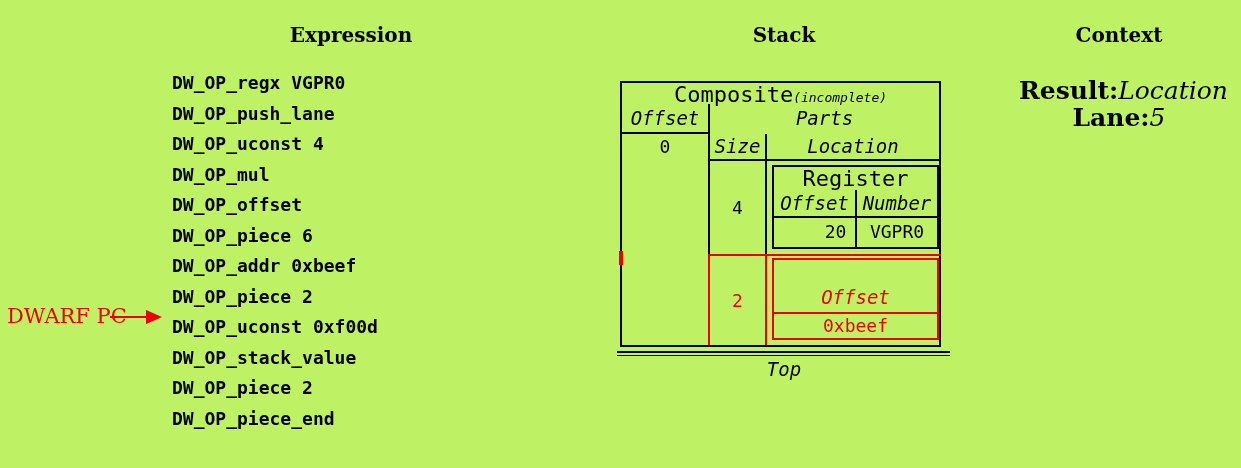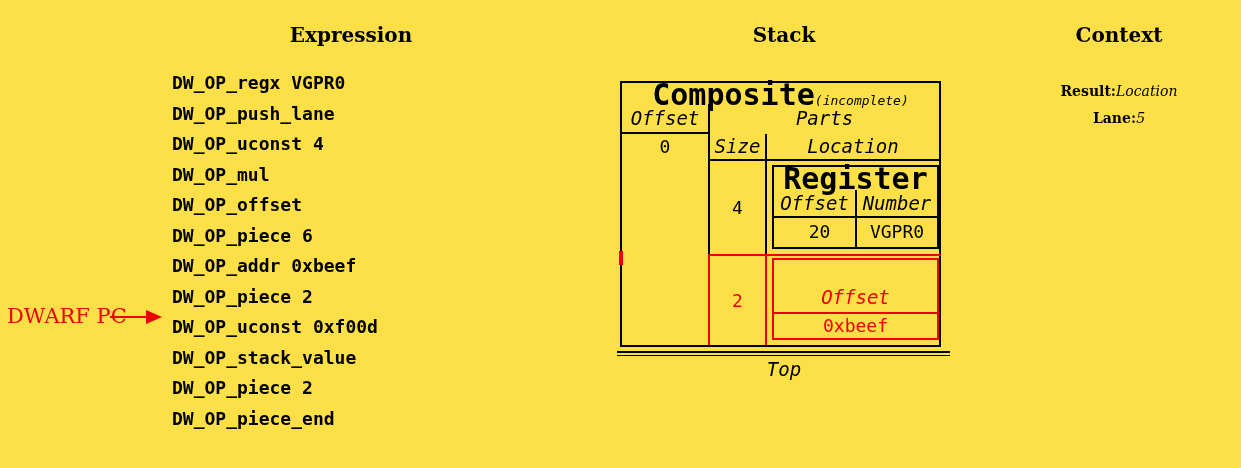--- a/index.html
+++ b/index.html
@@ -1,21 +1,21 @@
 <!DOCTYPE html>
 <html style="--red: #ee0000; --ink: #000000;"><head>
 <meta charset="utf-8">
 <style>
   :root { --red: #ee0000; --ink: #000000; }
   html, body { margin: 0; padding: 0; background: #ffffff; }
   #canvas {
     position: relative;
     width: 1241px;
     height: 468px;
-    background: #fde047;
+    background: #bef264;
     overflow: hidden;
     font-family: "DejaVu Sans Mono", monospace;
     color: var(--ink);
   }
   .abs { position: absolute; }
   .center { text-align: center; }
   .col-title {
     font-family: "DejaVu Serif", serif;
     font-weight: bold;
     font-size: 20px;
@@ -40,25 +40,25 @@
   }
   
   .box-black { border: 2px solid var(--ink); box-sizing: border-box; }
   .box-red   { border: 2px solid var(--red); box-sizing: border-box; }
   .line-black { background: var(--ink); }
   .line-red   { background: var(--red); }
   .th { font-style: italic; font-size: 19px; }
   .td { font-size: 18px; }
   .red-text { color: var(--red); }
   .cell { display: flex; align-items: center; justify-content: center; }
-  .bighead { font-weight: bold; font-size: 30px; }
+  .bighead { font-weight: normal; font-size: 22px; }
   .qualifier { font-style: italic; font-size: 13px; }
   #top-label { font-style: italic; font-size: 19px; line-height: 24px; }
   
-  .ctx-line { font-family: "DejaVu Serif", serif; font-size: 14px; line-height: 24px; text-align: center; width: 200px; }
+  .ctx-line { font-family: "DejaVu Serif", serif; font-size: 25px; line-height: 24px; text-align: center; width: 200px; }
   .ctx-line b { font-weight: bold; }
   .ctx-line i { font-style: italic; }
 </style>
 </head>
 <body>
 
 <div id="canvas">
 
   <div class="abs col-title" style="left:251px; top:22px;">Expression</div>
   <div class="abs col-title" style="left:684px; top:22px;text-align:center;">Stack</div>
@@ -108,21 +108,21 @@
   <div class="abs line-red" style="left:708px; top:254px; width:233px; height:2px;"></div>
   <div class="abs line-red" style="left:619px; top:251px; width:4px; height:14px;"></div>
 
   <div class="abs cell td" style="left:710px; top:161px; width:55px; height:93px;">4</div>
   <div class="abs box-black" style="left:772px; top:165px; width:167px; height:84px;"></div>
   <div class="abs center bighead" style="left:774px; top:167px; width:163px; height:23px; line-height:23px;">Register</div>
   <div class="abs center th" style="left:774px; top:190px; width:81px; height:26px; line-height:26px;">Offset</div>
   <div class="abs center th" style="left:857px; top:190px; width:80px; height:26px; line-height:26px;">Number</div>
   <div class="abs line-black" style="left:855px; top:190px; width:2px; height:57px;"></div>
   <div class="abs line-black" style="left:774px; top:216px; width:163px; height:2px;"></div>
-  <div class="abs center td" style="left:774px; top:218px; width:91px; height:28px; line-height:28px;">20</div>
+  <div class="abs center td" style="left:774px; top:218px; width:91px; height:28px; line-height:28px;padding-left:16px;">20</div>
   <div class="abs center td" style="left:857px; top:218px; width:80px; height:44px; line-height:28px;">VGPR0</div>
 
   <div class="abs cell td red-text" style="left:710px; top:256px; width:55px; height:89px;">2</div>
   <div class="abs box-red" style="left:772px; top:258px; width:167px; height:82px;"></div>
   <div class="abs center th red-text" style="left:774px; top:284px; width:163px; height:26px; line-height:26px;">Offset</div>
   <div class="abs line-red" style="left:774px; top:312px; width:163px; height:2px;"></div>
   <div class="abs center td red-text" style="left:774px; top:314px; width:163px; height:24px; line-height:24px;">0xbeef</div>
 
   <div class="abs line-black" style="left:617px; top:351px; width:333px; height:2px;"></div>
   <div class="abs line-black" style="left:617px; top:355px; width:333px; height:1px;"></div>

